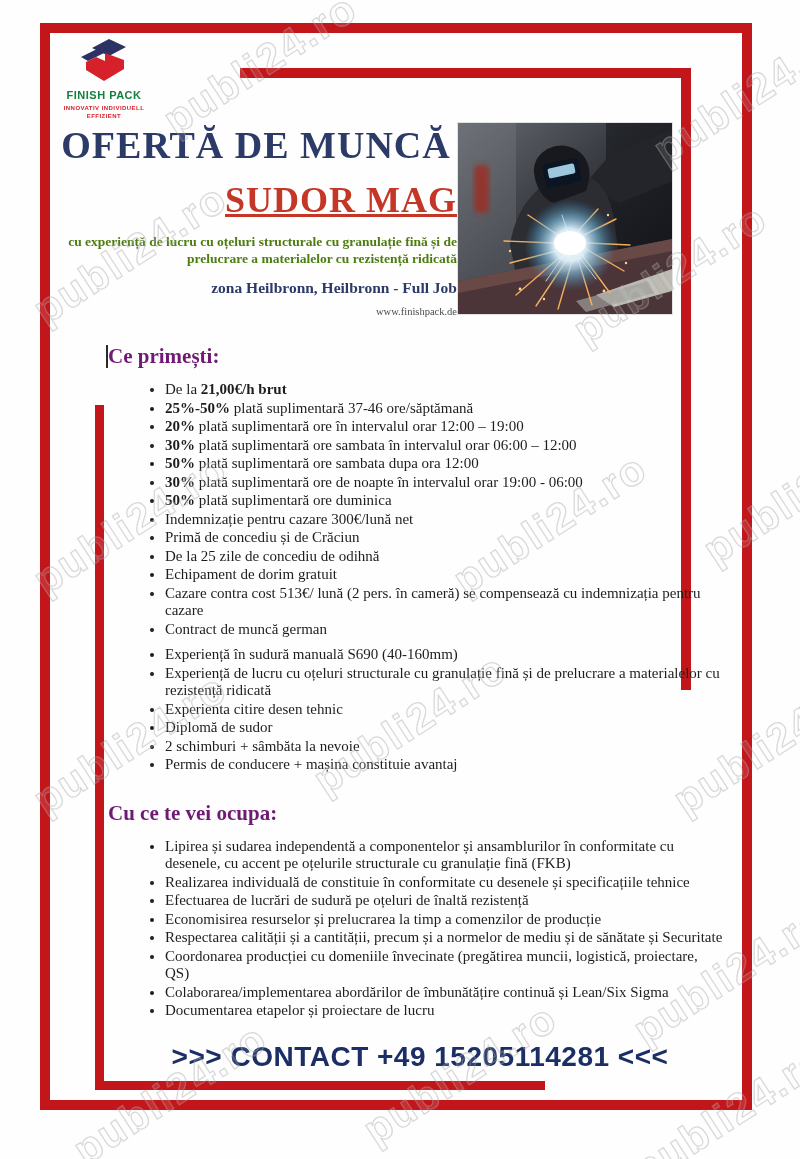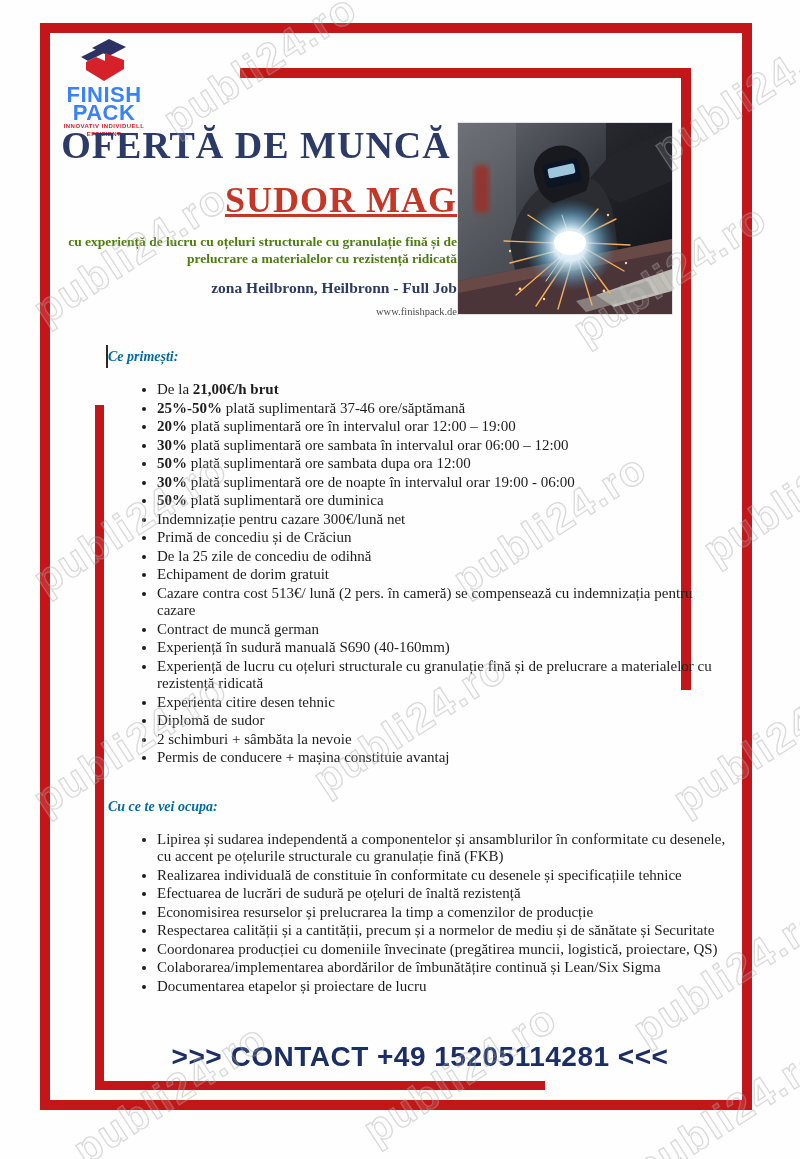--- a/index.html
+++ b/index.html
@@ -24,21 +24,21 @@
   .accent { position:absolute; background:#c3161b; z-index:2; }
   .acc-top-h   { left:240px; top:68px;  width:450px; height:10px; }
   .acc-right-v { left:681px; top:68px;  width:10px;  height:622px; }
   .acc-left-v  { left:95px;  top:405px; width:9px;   height:685px; }
   .acc-bottom-h{ left:95px;  top:1081px;width:450px; height:9px;  }
   
   .logo { position:absolute; left:54px; top:36px; width:100px; text-align:center; z-index:5; }
   .logo-icon { display:block; margin:0 auto 2px auto; }
   .logo-name {
     font-family:"Liberation Sans", sans-serif; font-weight:bold;
-    font-size:22px; letter-spacing:0.5px; color:#3b82f6; line-height:18px;
+    font-size:11px; letter-spacing:0.5px; color:#15803d; line-height:18px;
   }
   .logo-tagline {
     font-family:"Liberation Sans", sans-serif; font-weight:bold;
     font-size:6px; letter-spacing:0.45px; color:#d6212b; line-height:8px;
   }
   
   .head-block { position:absolute; left:55px; top:124px; width:402px; text-align:right; z-index:5; }
   .main-title {
     font-weight:bold; font-size:38px; line-height:42px; letter-spacing:1px;
     color:#2c3a68; text-align:center;
@@ -56,31 +56,30 @@
   }
   .website-line { font-size:10.5px; color:#4a4a4a; margin-top:9px; }
   
   .photo {
     position:absolute; left:458px; top:123px; width:214px; height:191px;
     outline:1px solid #e2e2e2; z-index:5;
   }
   
   .content { position:absolute; left:108px; top:346px; width:624px; z-index:10; }
   .sec-heading {
-    font-weight:bold; font-size:14px; line-height:21px; color:#0369a1;
+    font-weight:bold; font-size:21px; line-height:21px; color:#701a75;
     margin:0 0 14px 0;
-    font-style:italic;
   }
   .sec-heading.gap2 { margin-top:25px; }
   .sec-heading.gap3 { margin-top:29px; }
   .cursor-line {
     position:absolute; left:-2px; top:-1px; width:1.5px; height:23px; background:#2a2a2a;
   }
   .first-heading { position:relative; }
-  ul.blist { margin:0; padding:0 0 0 49px; list-style:disc; }
+  ul.blist { margin:8px; padding:0 0 0 49px; list-style:disc; }
   ul.blist li {
     font-size:15px; line-height:17.5px; color:#1d1d1d; margin-bottom:1px;
     padding-left:0;
   }
   ul.blist li .b { font-weight:bold; }
   
   .contact-line {
     position:absolute; left:100px; top:1041px; width:640px; text-align:center;
     font-family:"Liberation Sans", sans-serif; font-weight:bold;
     font-size:28px; letter-spacing:0.5px; color:#1b2f66; z-index:10;

